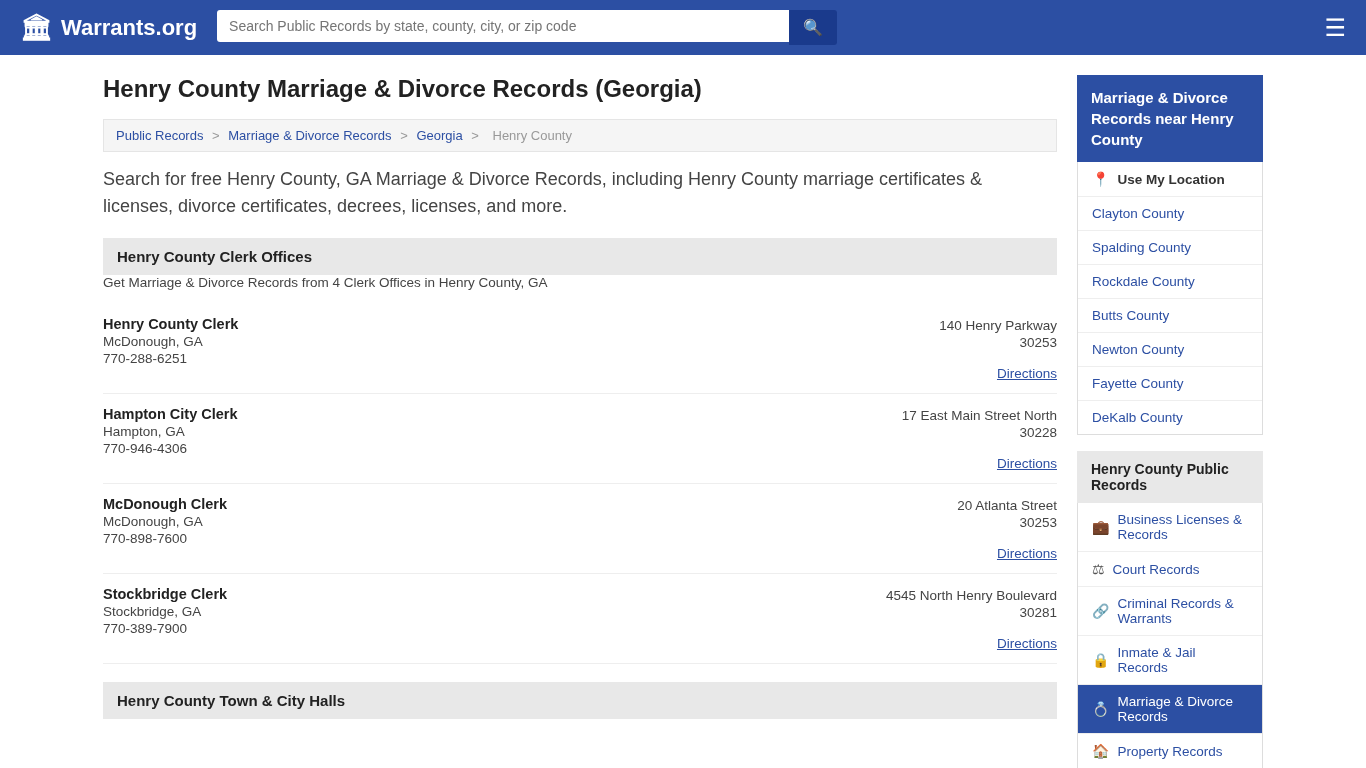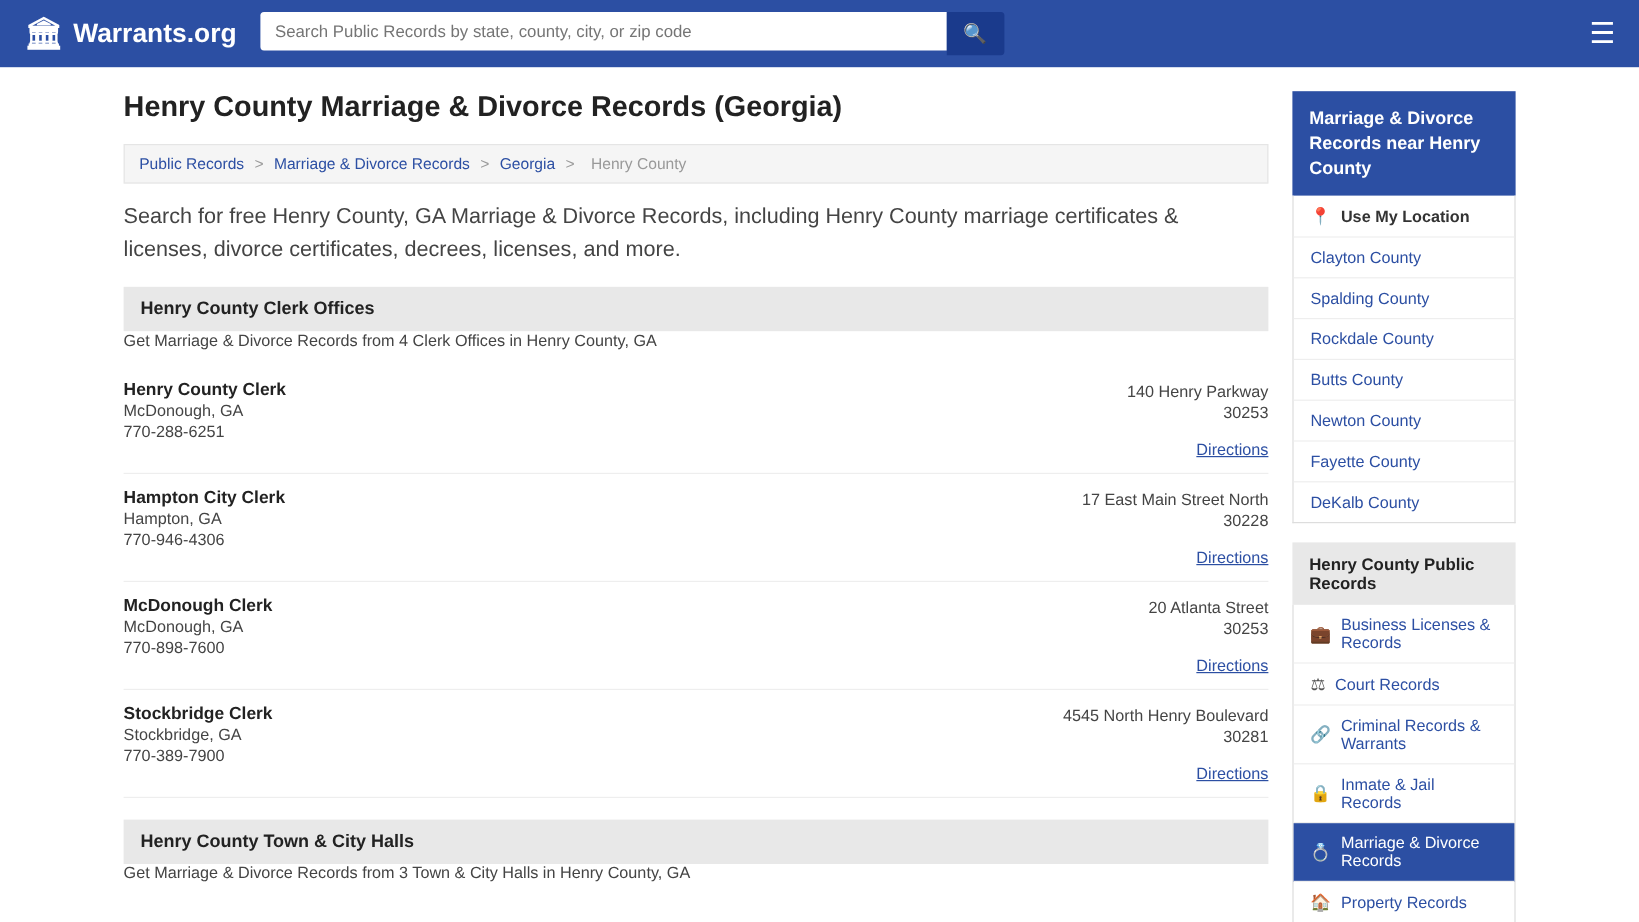--- a/index.html
+++ b/index.html
@@ -298,21 +298,20 @@
         <div class="entry-phone">770-389-7900</div>
       </div>
       <div class="record-right">
         <div class="entry-address">4545 North Henry Boulevard</div>
         <div class="entry-zip">30281</div>
         <a class="directions-link">Directions</a>
       </div>
     </div>
 
     <div class="section-header" style="margin-top:18px;">Henry County Town &amp; City Halls</div>
-    <p class="section-desc">Get Marriage &amp; Divorce Records from 3 Town &amp; City Halls in Henry County, GA</p>
   </div>
 
   <div id="sidebar">
 
     <div class="sidebar-section-header">Marriage &amp; Divorce Records near Henry County</div>
     <div class="sidebar-list">
       <div class="sidebar-item location">
         <span class="si-icon">📍</span>
         <span>Use My Location</span>
       </div>

